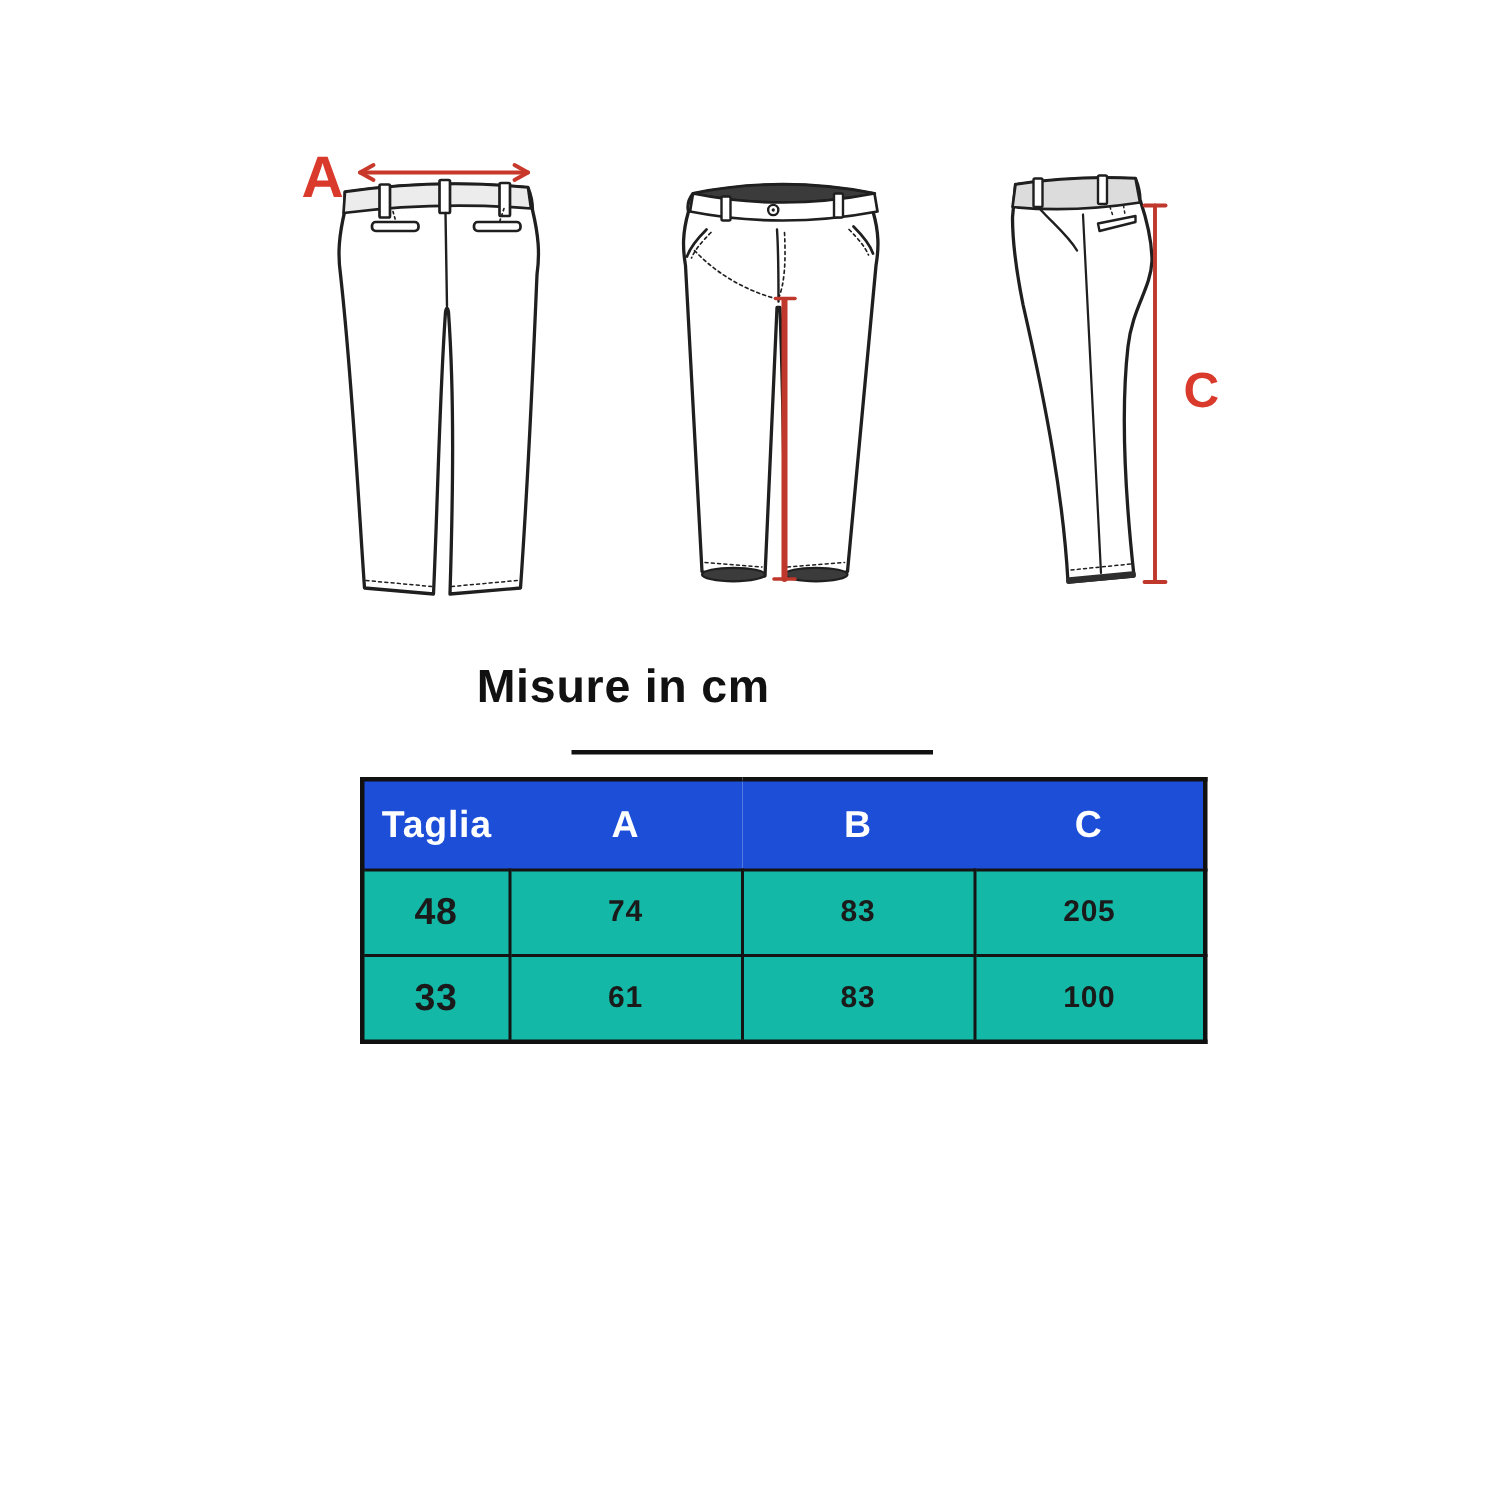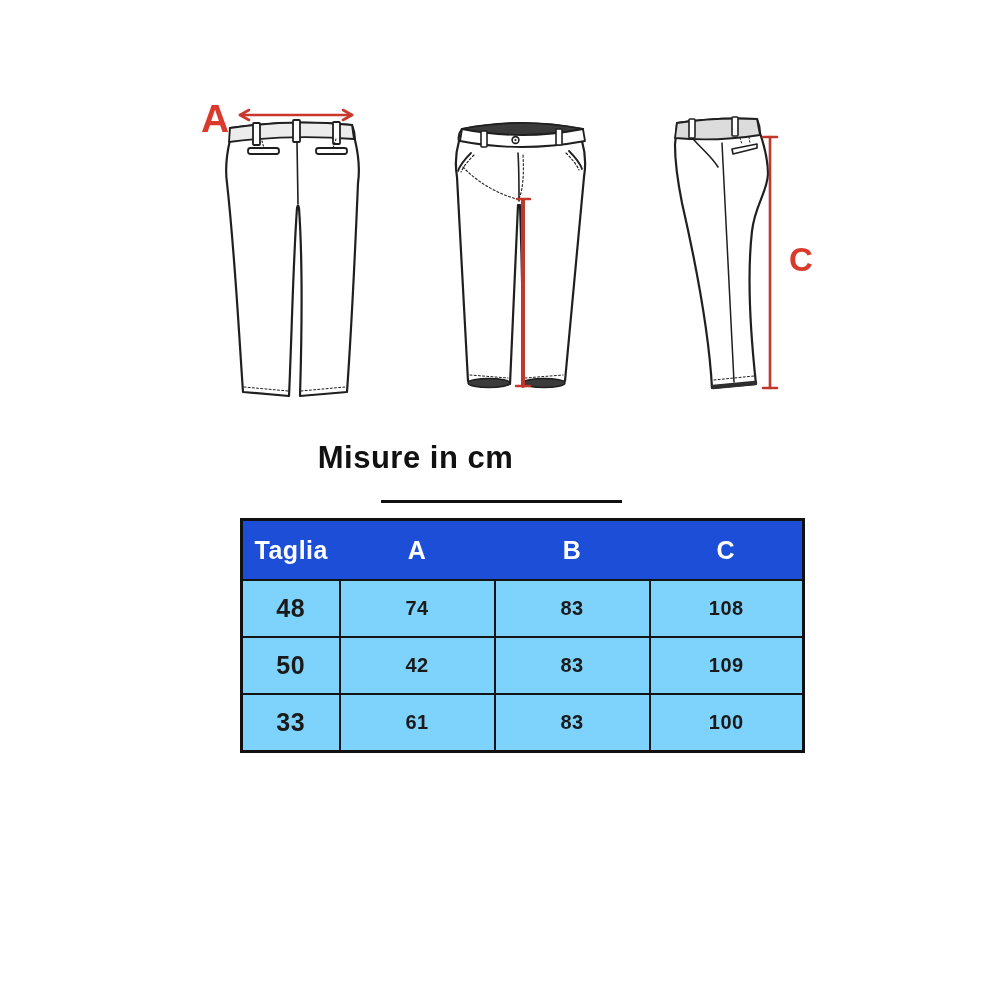--- a/index.html
+++ b/index.html
@@ -29,21 +29,21 @@
   table.size-table{
     position:absolute;left:240px;top:518px;width:562px;
     border-collapse:collapse;table-layout:fixed;
     border:3px solid #111111;
   }
   table.size-table th{
     background:#1d4ed8;color:#ffffff;font-weight:bold;font-size:25px;
     height:56px;border:0;letter-spacing:.5px;text-align:center;
   }
   table.size-table td{
-    background:#7dd3fc;color:#1a1a1a;font-weight:bold;font-size:20px;
+    background:#14b8a6;color:#1a1a1a;font-weight:bold;font-size:20px;
     height:53px;border:2.5px solid #141414;text-align:center;
     letter-spacing:.5px;
   }
   table.size-table td.size-col{font-size:25px;}
 </style>
 </head>
 <body>
 
 <div class="canvas">
 
@@ -143,27 +143,21 @@
         <th>A</th>
         <th>B</th>
         <th>C</th>
       </tr>
     </thead>
     <tbody>
       <tr>
         <td class="size-col">48</td>
         <td>74</td>
         <td>83</td>
-        <td>108</td>
-      </tr>
-      <tr>
-        <td class="size-col">50</td>
-        <td>42</td>
-        <td>83</td>
-        <td>109</td>
+        <td>205</td>
       </tr>
       <tr>
         <td class="size-col">33</td>
         <td>61</td>
         <td>83</td>
         <td>100</td>
       </tr>
     </tbody>
   </table>
 

